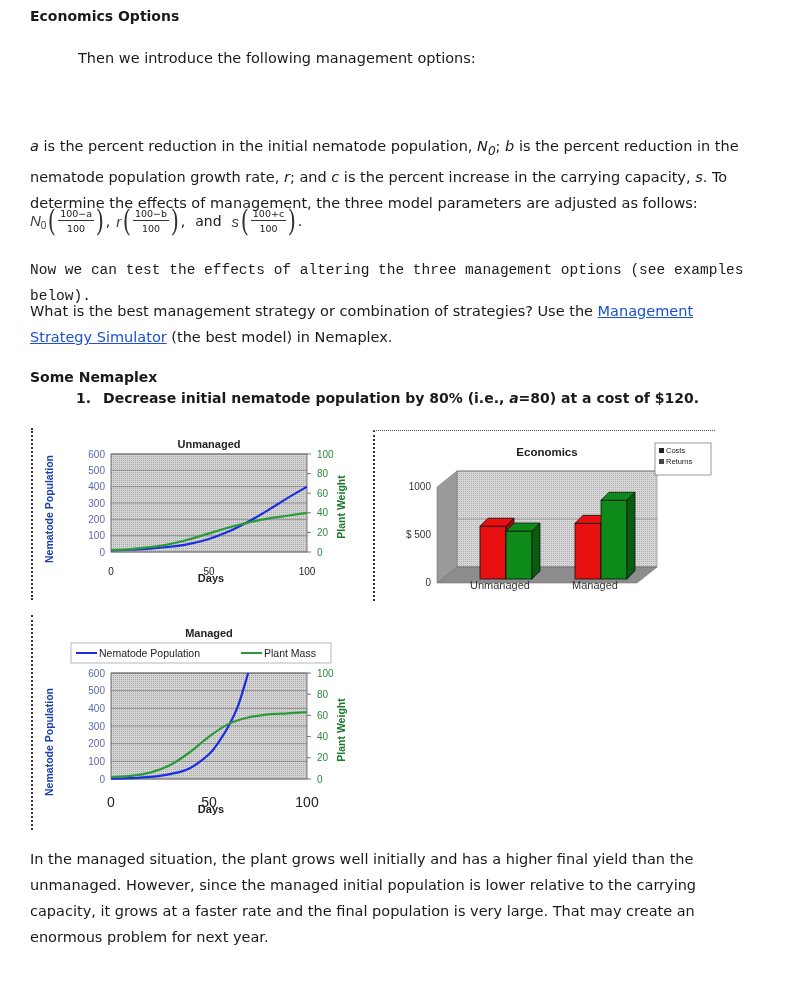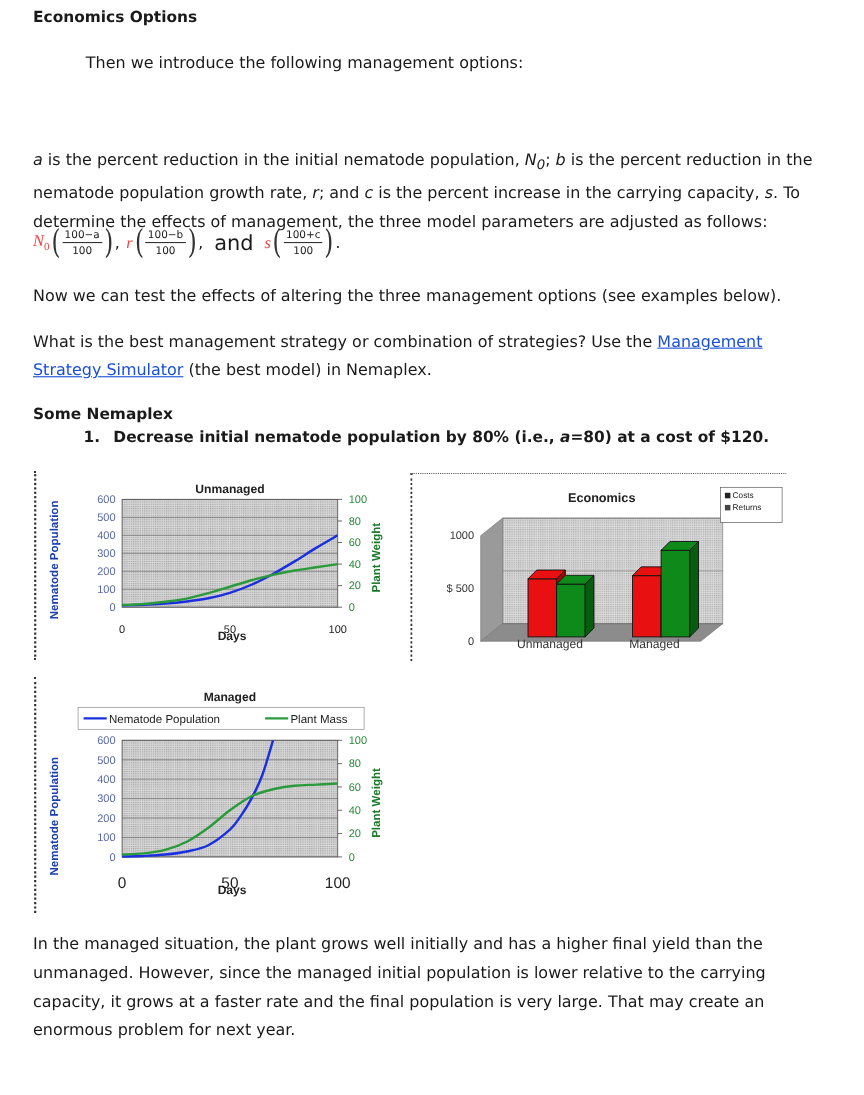--- a/index.html
+++ b/index.html
@@ -11,21 +11,21 @@
   .heading { position: absolute; left: 30px; font-size: 14px; font-weight: bold; margin: 0; }
   .link { color: #1a4fd6; text-decoration: underline; cursor: pointer; }
   i.var { font-style: italic; }
 
   .formula { position: absolute; left: 30px; top: 203px; height: 36px; font-size: 14px; display: flex; align-items: center; }
   .frac-wrap { display: inline-flex; align-items: center; font-family: "DejaVu Serif", serif; }
   .paren { font-size: 30px; font-weight: 200; line-height: 1; transform: scaleX(0.7); display: inline-block; color: #333; }
   .frac { display: inline-flex; flex-direction: column; align-items: center; font-size: 9.5px; font-family: "DejaVu Sans", sans-serif; }
   .frac .num { border-bottom: 1px solid #333; padding: 0 2px 1px 2px; }
   .frac .den { padding-top: 2px; }
-  .sym { font-family: Liberation Serif, serif; font-style: italic; font-size: 15px; color: #ef4444; }
+  .sym { font-family: Liberation Sans, sans-serif; font-style: italic; font-size: 15px; color: #404040; }
   .sub { font-size: 10px; vertical-align: -3px; font-style: normal; }
 
   .chart-frame { position: absolute; background: #ffffff; }
   .dots-left { border-left: 2px dotted #333; }
   .dots-top { border-top: 1px dotted #555; }
   svg text { font-family: "Liberation Sans", sans-serif; }
 </style>
 </head>
 <body>
 
@@ -51,34 +51,34 @@
   <span class="sym">r</span>
   <span class="frac-wrap">
     <span class="paren">(</span>
     <span class="frac">
         <span class="num">100−b</span>
         <span class="den">100</span>
       </span>
     <span class="paren">)</span>
   </span>
   <span style="margin-right:10px;">,</span>
-  <span style="margin-right:10px;font-size:19px;">and</span>
+  <span style="margin-right:10px;font-size:14px;">and</span>
   <span class="sym">s</span>
   <span class="frac-wrap">
     <span class="paren">(</span>
     <span class="frac">
         <span class="num">100+c</span>
         <span class="den">100</span>
       </span>
     <span class="paren">)</span>
   </span>
   <span>.</span>
 </div>
 
-<p class="p" style="top:257px;">Now we can test the effects of altering the three management options (see examples below).</p>
+<p class="p" style="top:257px;font-family:Liberation Mono, monospace;">Now we can test the effects of altering the three management options (see examples below).</p>
 
 <p class="p" style="top:298px;"><span>What is the best management strategy or combination of strategies?  Use the </span><span class="link">Management Strategy Simulator</span><span> (the best model) in Nemaplex.</span></p>
 
 <h3 class="heading" style="top:369px;">Some Nemaplex</h3>
 
 <div class="heading" style="top:390px; left:76px;">
   <span style="margin-right:12px;">1.</span><span>Decrease initial nematode population by 80% (i.e., </span><i>a</i><span>=80) at a cost of $120.</span>
 </div>
 
 <div class="chart-frame dots-left" style="left:31px; top:428px; width:340px; height:172px;">

